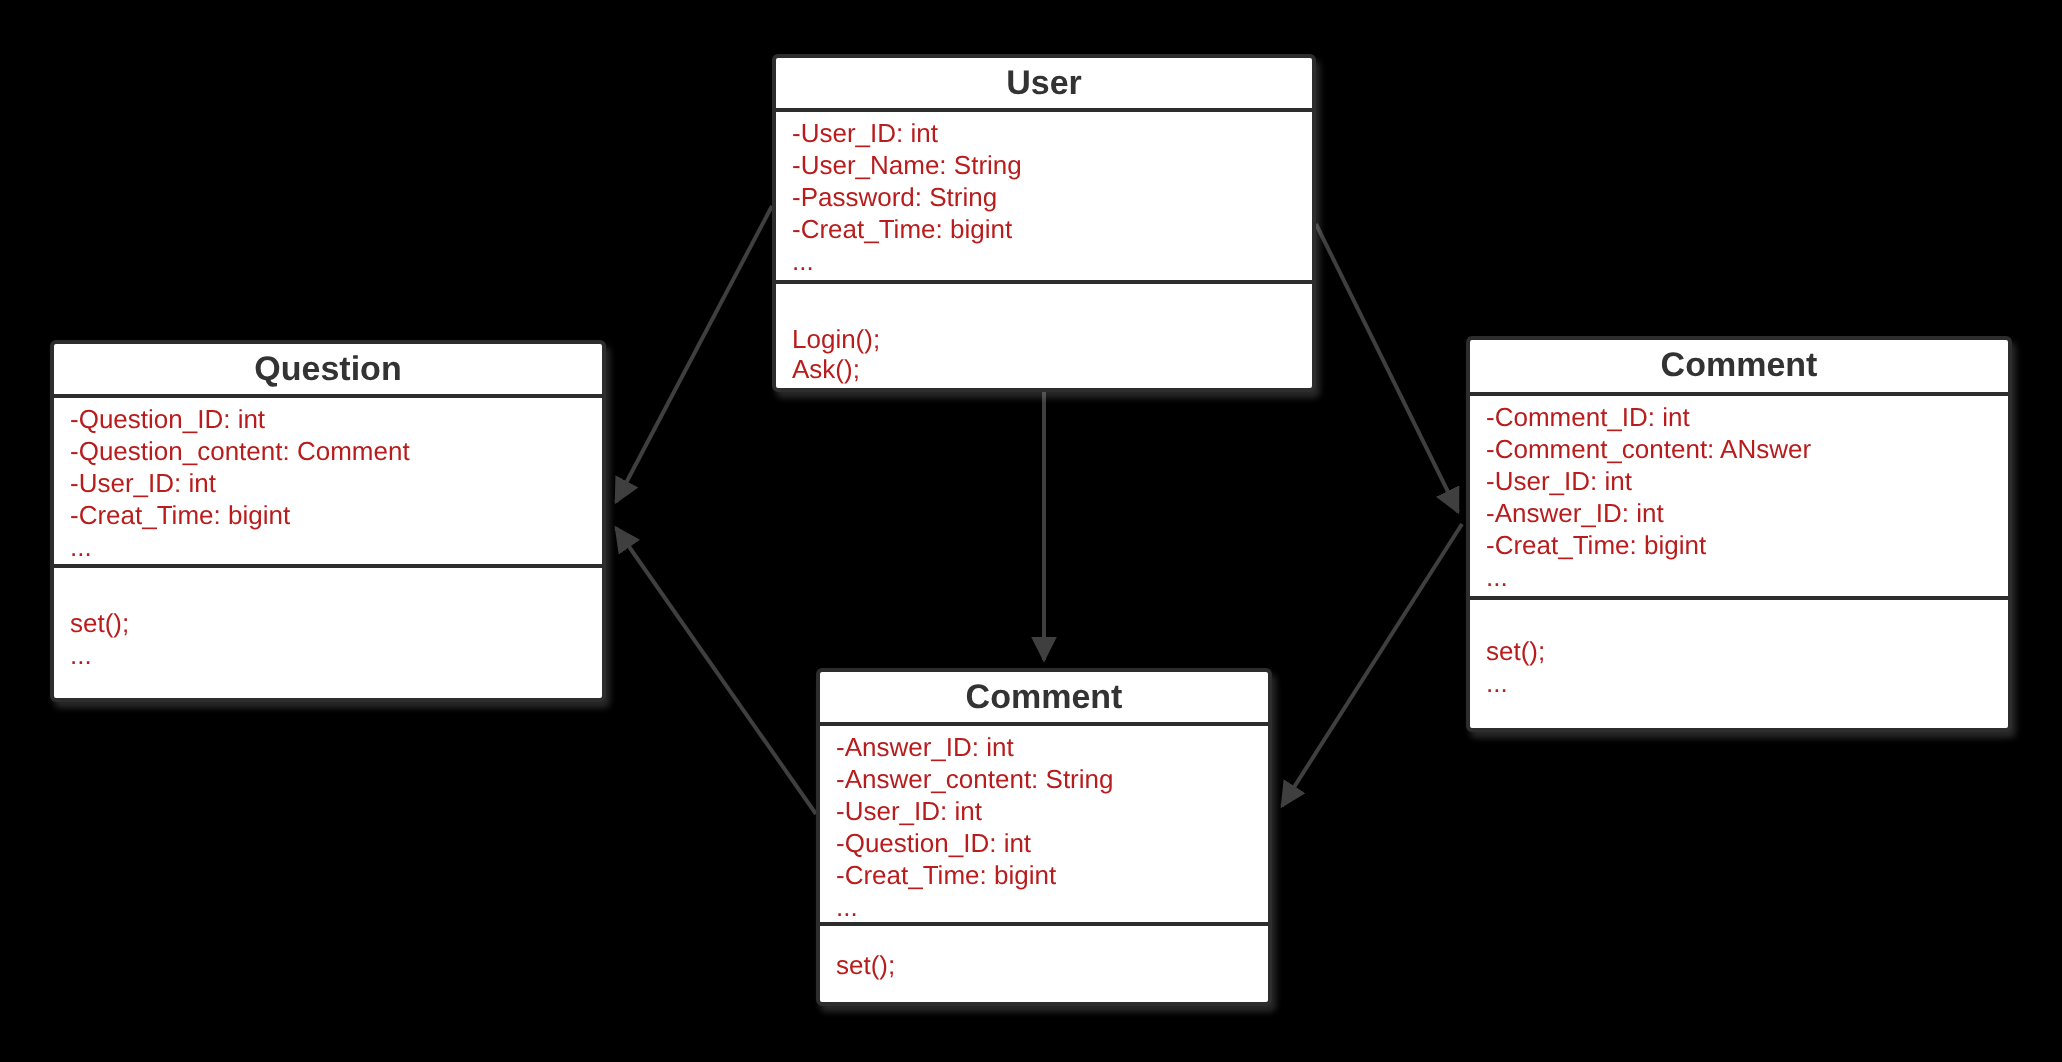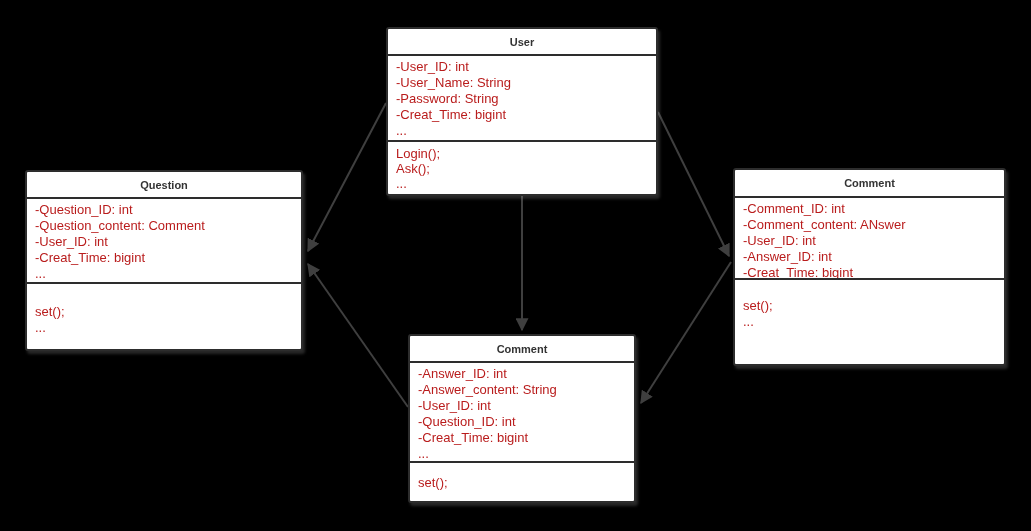--- a/index.html
+++ b/index.html
@@ -31,21 +31,21 @@
     border: 2px solid #2d2d2d;
     border-radius: 3px;
     box-shadow: 2px 3px 3px rgba(160,160,160,0.25);
     display: flex;
     flex-direction: column;
     overflow: hidden;
   }
   .uml-title {
     box-sizing: border-box;
     border-bottom: 2px solid #2d2d2d;
-    font-size: 11px;
+    font-size: 17px;
     font-weight: bold;
     color: #333333;
     text-align: center;
     display: flex;
     align-items: center;
     justify-content: center;
     flex: 0 0 auto;
   }
   .uml-attrs, .uml-methods {
     box-sizing: border-box;
@@ -59,30 +59,30 @@
   .uml-methods {
     border-top: 2px solid #2d2d2d;
     flex: 1 1 auto;
   }
   .line { white-space: nowrap; }
 
   
   .box-user     { left: 386px; top: 27px;  width: 272px; height: 169px; }
   .box-user .uml-title    { height: 27px; }
   .box-user .uml-attrs    { height: 84px; }
-  .box-user .uml-methods  { padding-top: 4px; line-height: 15px; }
+  .box-user .uml-methods  { padding-top: 20px; line-height: 15px; }
 
   .box-question { left: 25px;  top: 170px; width: 278px; height: 181px; }
   .box-question .uml-title   { height: 27px; text-align: center; }
   .box-question .uml-attrs   { height: 83px; }
   .box-question .uml-methods { padding-top: 20px; }
 
   .box-comment  { left: 733px; top: 168px; width: 273px; height: 198px; }
   .box-comment .uml-title   { height: 28px; }
-  .box-comment .uml-attrs   { height: 80px; border-radius: 12px; }
+  .box-comment .uml-attrs   { height: 100px; border-radius: 12px; }
   .box-comment .uml-methods { padding-top: 18px; }
 
   .box-answer   { left: 408px; top: 334px; width: 228px; height: 169px; }
   .box-answer .uml-title   { height: 27px; }
   .box-answer .uml-attrs   { height: 98px; }
   .box-answer .uml-methods { padding-top: 12px; }
 
   .wires line {
     stroke: #3f3f3f;
     stroke-width: 2;

